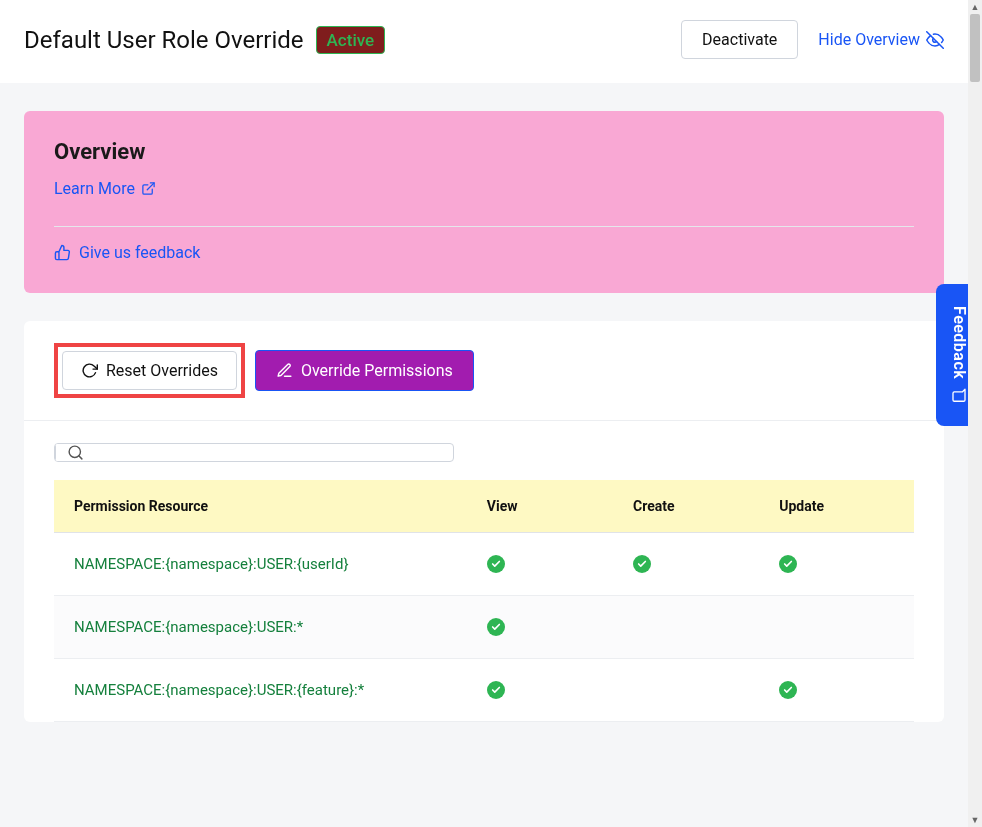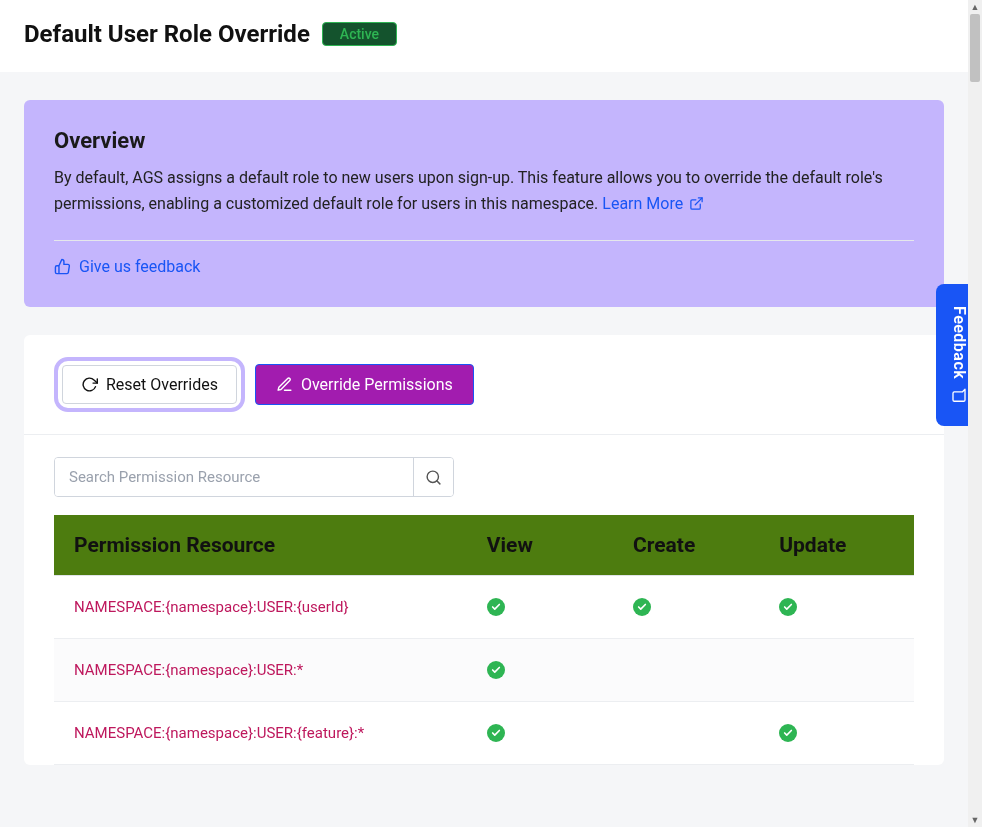--- a/index.html
+++ b/index.html
@@ -3,55 +3,55 @@
 <meta charset="utf-8">
 <style>
   * { box-sizing: border-box; margin: 0; padding: 0; font-family: -apple-system, BlinkMacSystemFont, "Segoe UI", Roboto, "Helvetica Neue", Arial, sans-serif; }
   body { background: #f5f6f8; color: #1a1a1a; }
   .viewport { width: 982px; height: 827px; position: relative; overflow: hidden; background: #f5f6f8; }
   .scroll-area { width: 968px; height: 827px; overflow-y: scroll; }
 
   
   .header { background: #fff; padding: 20px 24px 24px; display: flex; align-items: center; justify-content: space-between; }
   .header-left { display: flex; align-items: center; gap: 12px; }
-  .page-title { font-size: 24px; font-weight: 700; color: #111; }
-  .badge { font-size: 14px; font-weight: 500; color: #2eb553; border: 1px solid #2eb553; border-radius: 4px; padding: 3px 17px; background: #14532d; }
+  .page-title { font-size: 24px; font-weight: 400; color: #111; }
+  .badge { font-size: 17px; font-weight: 500; color: #2eb553; border: 1px solid #2eb553; border-radius: 4px; padding: 3px 10px; background: #7f1d1d; }
   .header-right { display: flex; align-items: center; gap: 20px; }
   .btn { font-size: 16px; border-radius: 4px; cursor: pointer; display: inline-flex; align-items: center; gap: 8px; }
   .btn-outline { background: #fff; border: 1px solid #d0d5dd; color: #111; padding: 9px 20px; }
   .link { color: #1955f5; font-size: 16px; display: inline-flex; align-items: center; gap: 6px; cursor: pointer; text-decoration: none; }
   .link svg { stroke: #1955f5; }
 
   
-  .card { background: #c4b5fd; border-radius: 6px; margin: 28px 24px 0; padding: 28px 30px 28px; }
+  .card { background: #f9a8d4; border-radius: 6px; margin: 28px 24px 0; padding: 28px 30px 28px; }
   .overview-title { font-size: 22px; font-weight: 700; margin-bottom: 12px; }
   .overview-text { font-size: 16px; line-height: 1.6; color: #222; }
   .learn-more { color: #1955f5; font-size: 16px; display: inline-flex; align-items: center; gap: 6px; cursor: pointer; }
   .divider { border: none; border-top: 1px solid #e5e7eb; margin: 24px 0 16px; }
   .feedback-link { color: #1955f5; font-size: 16px; display: inline-flex; align-items: center; gap: 8px; cursor: pointer; text-align: right; }
 
   
   .perm-card { background: #fff; border-radius: 6px; margin: 28px 24px 0; padding: 0 0 0; }
   .perm-header { display: flex; align-items: center; justify-content: space-between; padding: 22px 30px; border-bottom: 1px solid #eceef1; }
   .perm-title { font-size: 18px; font-weight: 700; }
   .perm-actions { display: flex; gap: 10px; align-items: center; }
-  .highlight-box { border: 4px solid #c4b5fd; padding: 4px; border-radius: 14px; }
+  .highlight-box { border: 4px solid #ef4444; padding: 4px; border-radius: 0; }
   .btn-reset { background: #fff; border: 1px solid #d0d5dd; color: #111; padding: 9px 18px; font-size: 16px; }
   .btn-primary { background: #a21caf; border: 1px solid #1955f5; color: #fff; padding: 10px 20px; font-size: 16px; }
 
   .search-row { padding: 22px 30px 10px; }
   .search-wrap { display: flex; align-items: stretch; width: 400px; border: 1px solid #d0d5dd; border-radius: 4px; overflow: hidden; }
   .search-input { flex: 1; border: none; outline: none; padding: 10px 14px; font-size: 15px; color: #333; }
   .search-input::placeholder { color: #9aa1ad; }
   .search-btn { width: 40px; border: none; border-left: 1px solid #d0d5dd; background: #fff; display:flex; align-items:center; justify-content:center; cursor:pointer;}
   
   .table-wrap { padding: 8px 30px 0; }
   table { width: 100%; border-collapse: collapse; }
-  thead th { text-align: left; font-size: 21px; font-weight: 700; color: #111; background: #4d7c0f; padding: 18px 20px; border-bottom: 1px solid #e0e3e8; }
-  tbody td { font-size: 15px; color: #be185d; padding: 22px 20px; border-bottom: 1px solid #eceef1; }
+  thead th { text-align: left; font-size: 14px; font-weight: 700; color: #111; background: #fef9c3; padding: 18px 20px; border-bottom: 1px solid #e0e3e8; }
+  tbody td { font-size: 15px; color: #15803d; padding: 22px 20px; border-bottom: 1px solid #eceef1; }
   tbody tr:nth-child(odd) td { background: #fff; }
   tbody tr:nth-child(even) td { background: #fff; }
   tbody tr.alt td { background: #fbfbfc; }
   .check { display:inline-flex; width:18px; height:18px; border-radius:50%; background:#2eb553; align-items:center; justify-content:center; }
   .check svg { width:10px; height:10px; }
 
   
   .feedback-tab { position:absolute; right:0; top:284px; width:46px; height:142px; background:#1955f5; color:#fff; border-top-left-radius:8px; border-bottom-left-radius:8px; display:flex; align-items:center; justify-content:center; cursor:pointer; }
   .feedback-tab span { writing-mode: vertical-rl; transform: rotate(180deg); font-size:16px; font-weight:600; letter-spacing:0.5px; display:flex; align-items:center; gap:8px;}
 
@@ -69,26 +69,37 @@
 <body>
 
 <div class="viewport">
   <div class="scroll-area">
 
     <div class="header">
       <div class="header-left">
         <h1 class="page-title">Default User Role Override</h1>
         <span class="badge">Active</span>
       </div>
+      <div class="header-right">
+        <button class="btn btn-outline">
+          <span>Deactivate</span>
+        </button>
+        <a class="link">
+          <span>Hide Overview</span>
+          <svg width="18" height="18" viewBox="0 0 24 24" fill="none" stroke="#1955f5" stroke-width="2" stroke-linecap="round" stroke-linejoin="round">
+              <path d="M17.94 17.94A10.07 10.07 0 0 1 12 20c-7 0-11-8-11-8a18.45 18.45 0 0 1 5.06-5.94M9.9 4.24A9.12 9.12 0 0 1 12 4c7 0 11 8 11 8a18.5 18.5 0 0 1-2.16 3.19m-6.72-1.07a3 3 0 1 1-4.24-4.24"></path>
+              <line x1="1" y1="1" x2="23" y2="23"></line>
+            </svg>
+        </a>
+      </div>
     </div>
 
     <div class="card">
       <h2 class="overview-title">Overview</h2>
       <p class="overview-text">
-        <span>By default, AGS assigns a default role to new users upon sign-up. This feature allows you to override the default role's permissions, enabling a customized default role for users in this namespace.</span>
         <a class="learn-more">
           <span>Learn More</span>
           <svg width="15" height="15" viewBox="0 0 24 24" fill="none" stroke="#1955f5" stroke-width="2" stroke-linecap="round" stroke-linejoin="round">
               <path d="M18 13v6a2 2 0 0 1-2 2H5a2 2 0 0 1-2-2V8a2 2 0 0 1 2-2h6"></path>
               <polyline points="15 3 21 3 21 9"></polyline>
               <line x1="10" y1="14" x2="21" y2="3"></line>
             </svg>
         </a>
       </p>
       <hr class="divider">
@@ -117,21 +128,20 @@
                 <path d="M12 20h9"></path>
                 <path d="M16.5 3.5a2.121 2.121 0 0 1 3 3L7 19l-4 1 1-4L16.5 3.5z"></path>
               </svg>
             <span>Override Permissions</span>
           </button>
         </div>
       </div>
 
       <div class="search-row">
         <div class="search-wrap">
-          <input class="search-input" type="text" placeholder="Search Permission Resource" style="">
           <button class="search-btn">
             <svg width="17" height="17" viewBox="0 0 24 24" fill="none" stroke="#555" stroke-width="2" stroke-linecap="round" stroke-linejoin="round">
                 <circle cx="11" cy="11" r="8"></circle>
                 <line x1="21" y1="21" x2="16.65" y2="16.65"></line>
               </svg>
           </button>
         </div>
       </div>
 
       <div class="table-wrap">

